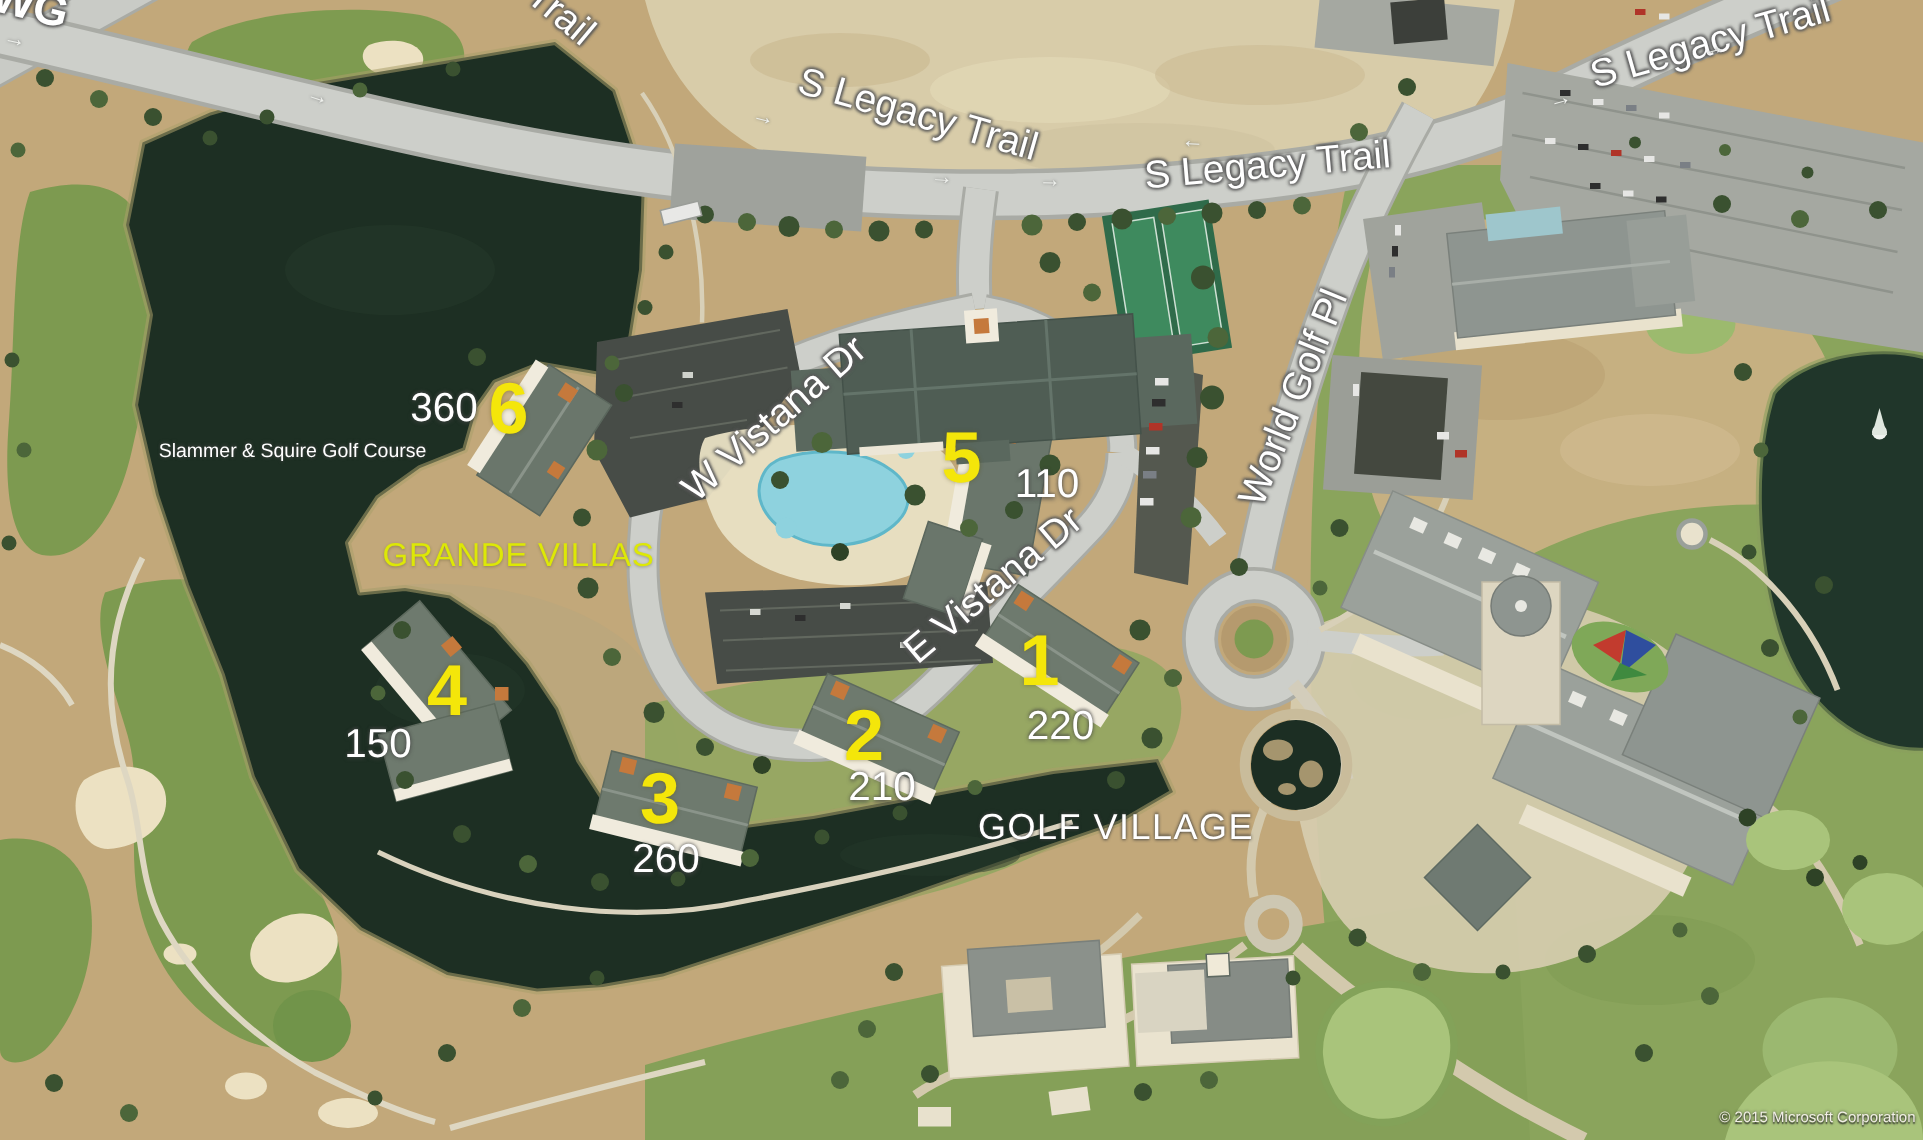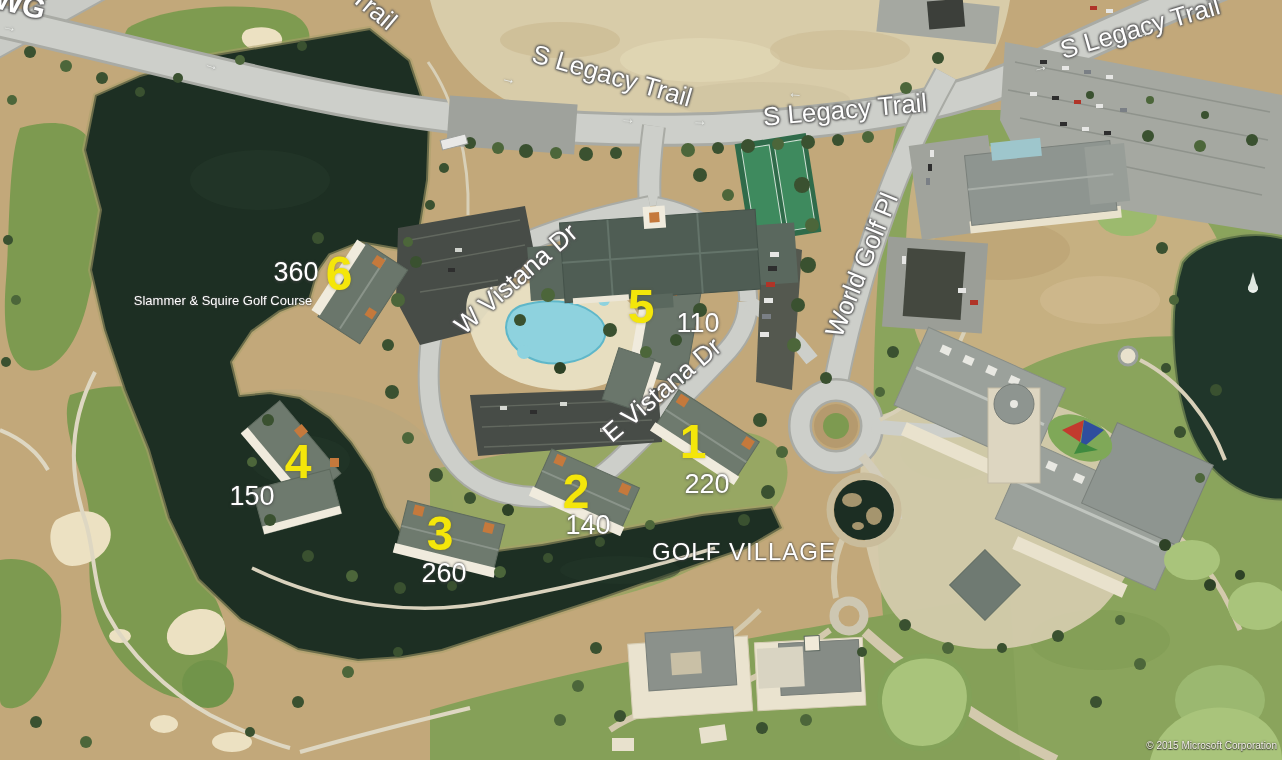--- a/index.html
+++ b/index.html
@@ -427,27 +427,28 @@
 
 <div class="lbl road-label road-label-big" style="left:20px;top:4px;transform:translate(-50%,-50%) rotate(14deg);">WG</div>
 <div class="lbl road-label" style="left:330px;top:-28px;transform:translate(-50%,-50%) rotate(40deg);">S Legacy Trail</div>
 <div class="lbl road-label" style="left:612px;top:76px;transform:translate(-50%,-50%) rotate(16deg);">S Legacy Trail</div>
 <div class="lbl road-label" style="left:845px;top:110px;transform:translate(-50%,-50%) rotate(-5deg);">S Legacy Trail</div>
 <div class="lbl road-label" style="left:1140px;top:28px;transform:translate(-50%,-50%) rotate(-16deg);">S Legacy Trail</div>
 <div class="lbl road-label" style="left:516px;top:279px;transform:translate(-50%,-50%) rotate(-41deg);">W Vistana Dr</div>
 <div class="lbl road-label" style="left:662px;top:390px;transform:translate(-50%,-50%) rotate(-40deg);">E Vistana Dr</div>
 <div class="lbl road-label" style="left:862px;top:265px;transform:translate(-50%,-50%) rotate(-68deg);">World Golf Pl</div>
 
-<div class="lbl poi-small" style="left:195px;top:300px;margin-left:28px;">Slammer &amp; Squire Golf Course</div>
+<div class="lbl poi-small" style="left:195px;top:300px;">Slammer &amp; Squire Golf Course</div>
+<div class="lbl resort-label" style="left:255px;top:357px;">GRANDE VILLAS</div>
 <div class="lbl poi-caps" style="left:744px;top:552px;">GOLF VILLAGE</div>
 
 <div class="lbl marker-num" style="left:693px;top:441px;">1</div>
 <div class="lbl marker-addr" style="left:707px;top:484px;">220</div>
 <div class="lbl marker-num" style="left:576px;top:491px;">2</div>
-<div class="lbl marker-addr" style="left:588px;top:525px;">140</div>
+<div class="lbl marker-addr" style="left:588px;top:525px;">210</div>
 <div class="lbl marker-num" style="left:440px;top:533px;">3</div>
 <div class="lbl marker-addr" style="left:444px;top:573px;">260</div>
 <div class="lbl marker-num" style="left:298px;top:461px;">4</div>
 <div class="lbl marker-addr" style="left:252px;top:496px;">150</div>
 <div class="lbl marker-num" style="left:641px;top:306px;">5</div>
 <div class="lbl marker-addr" style="left:698px;top:323px;">110</div>
 <div class="lbl marker-num" style="left:339px;top:273px;">6</div>
 <div class="lbl marker-addr" style="left:296px;top:272px;">360</div>
 
 <div class="lbl arrow" style="left:212px;top:64px;transform:translate(-50%,-50%) rotate(18deg);">→</div>

